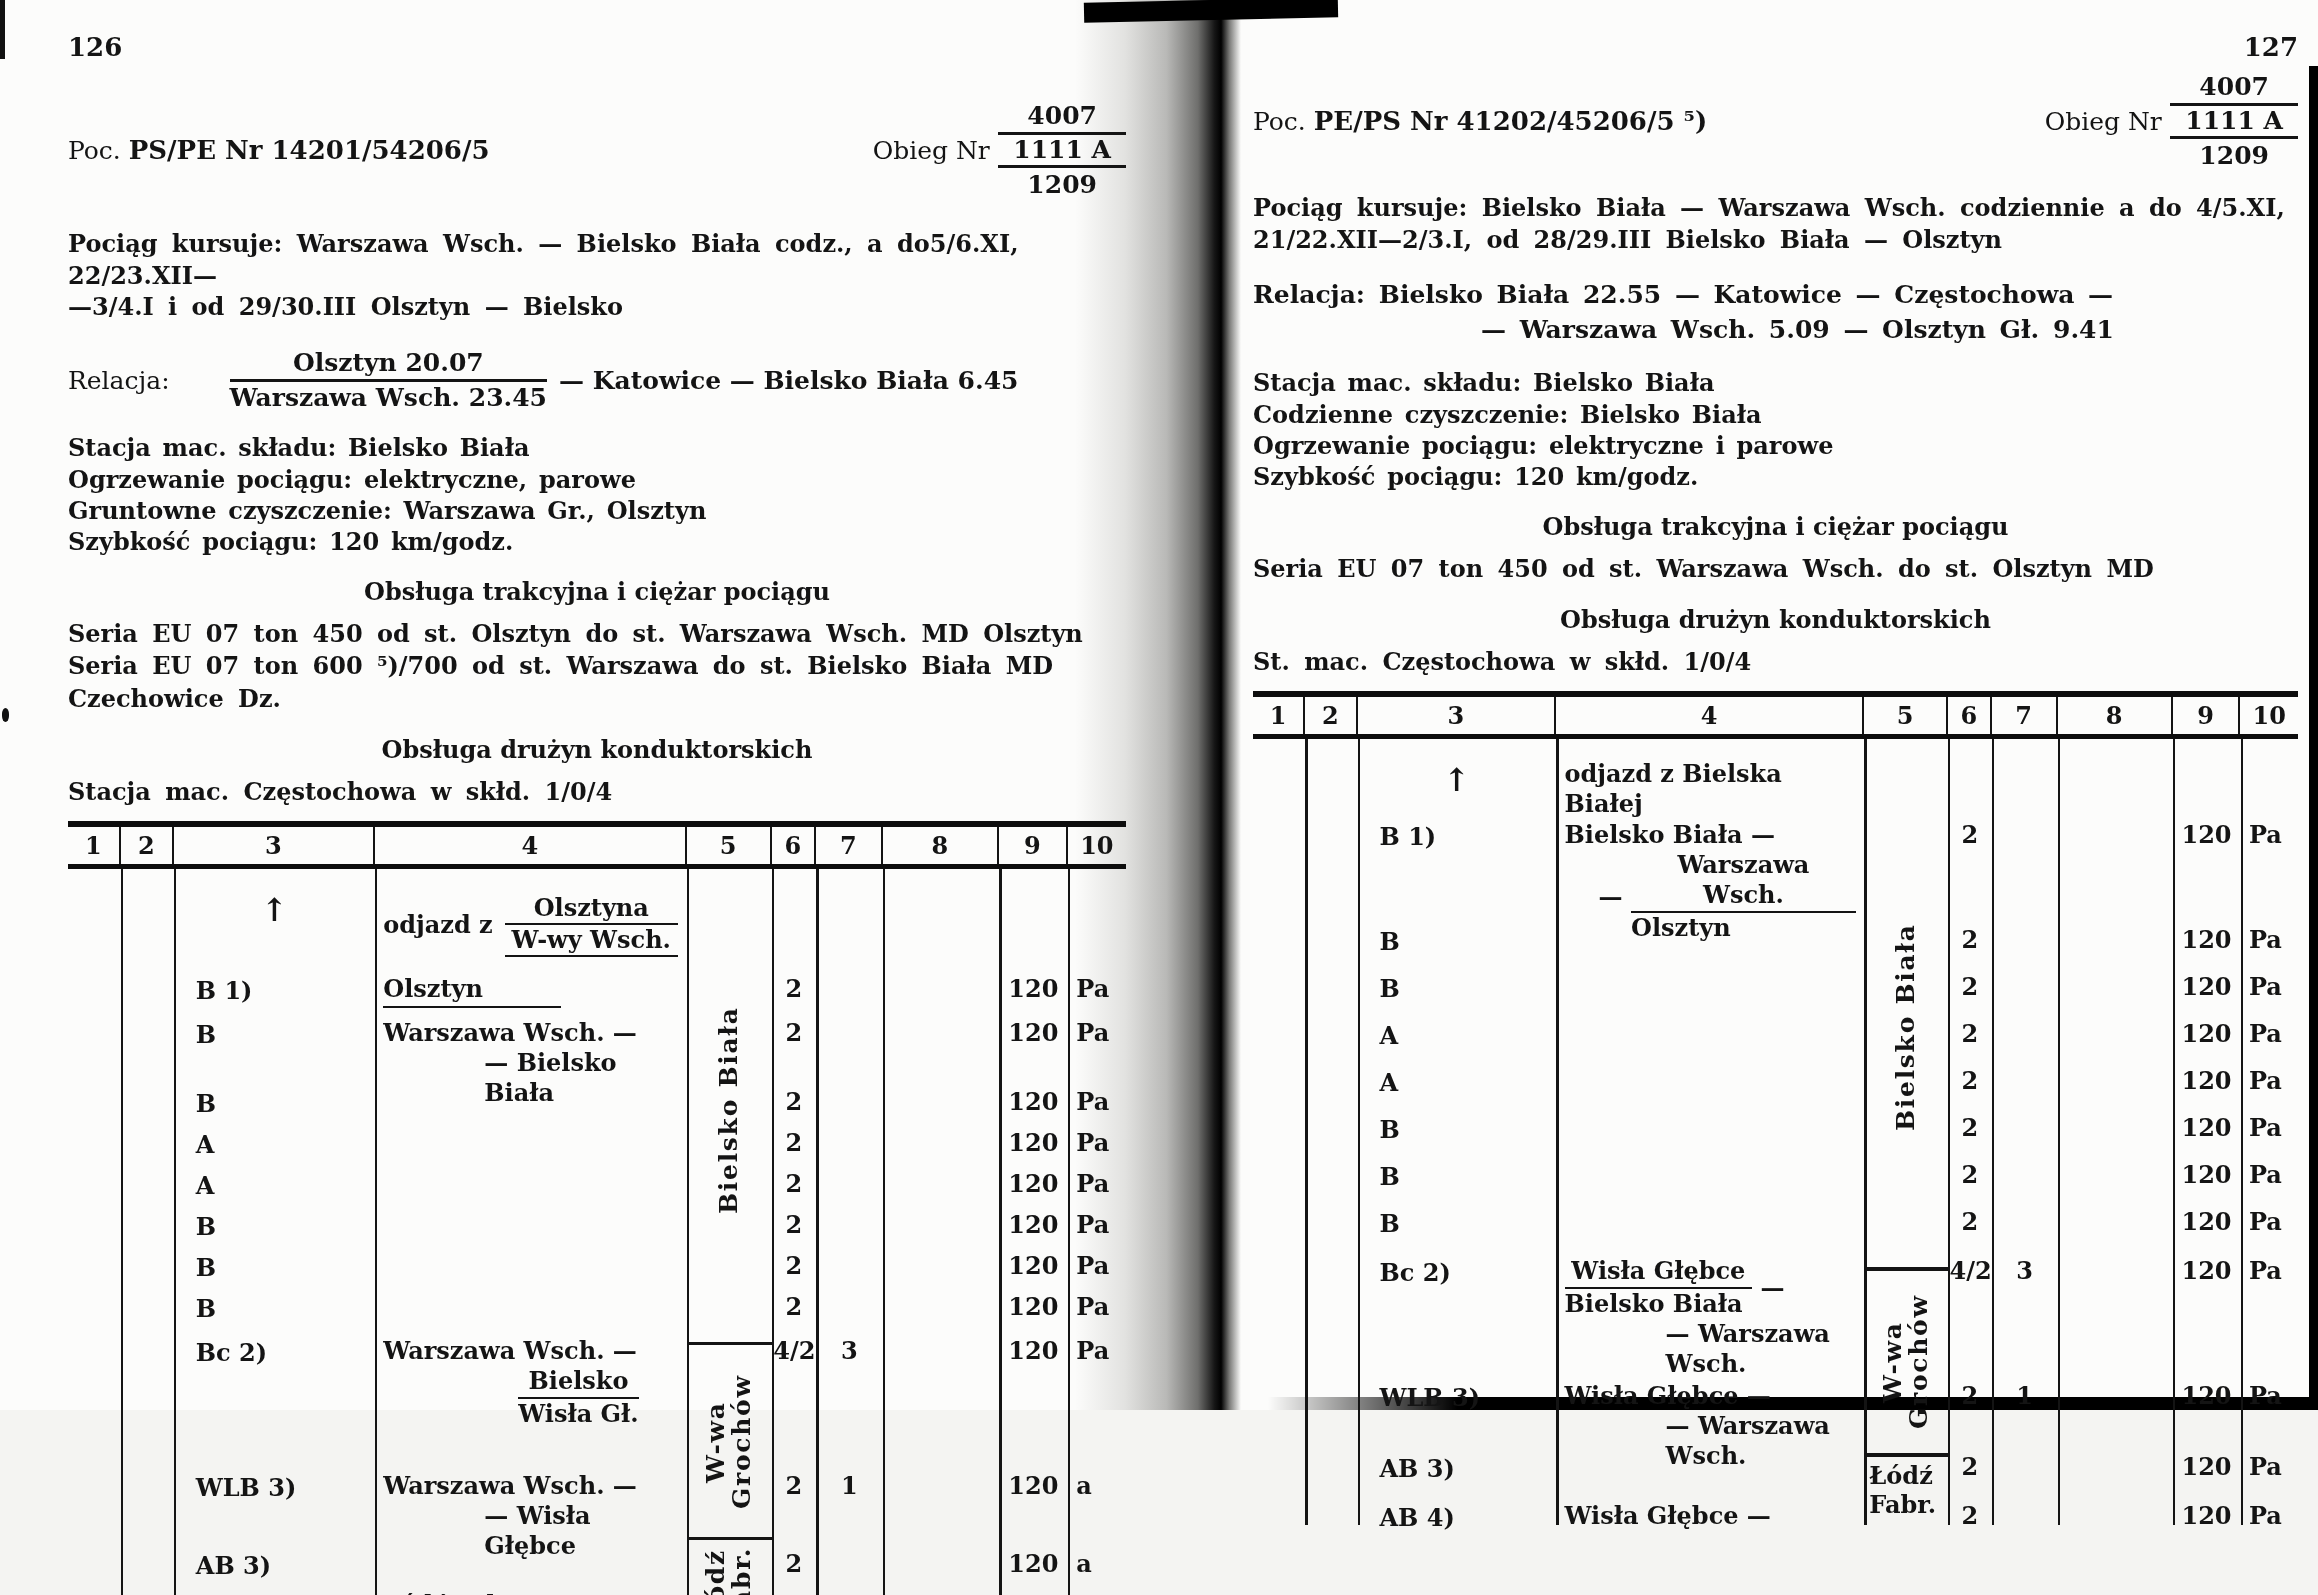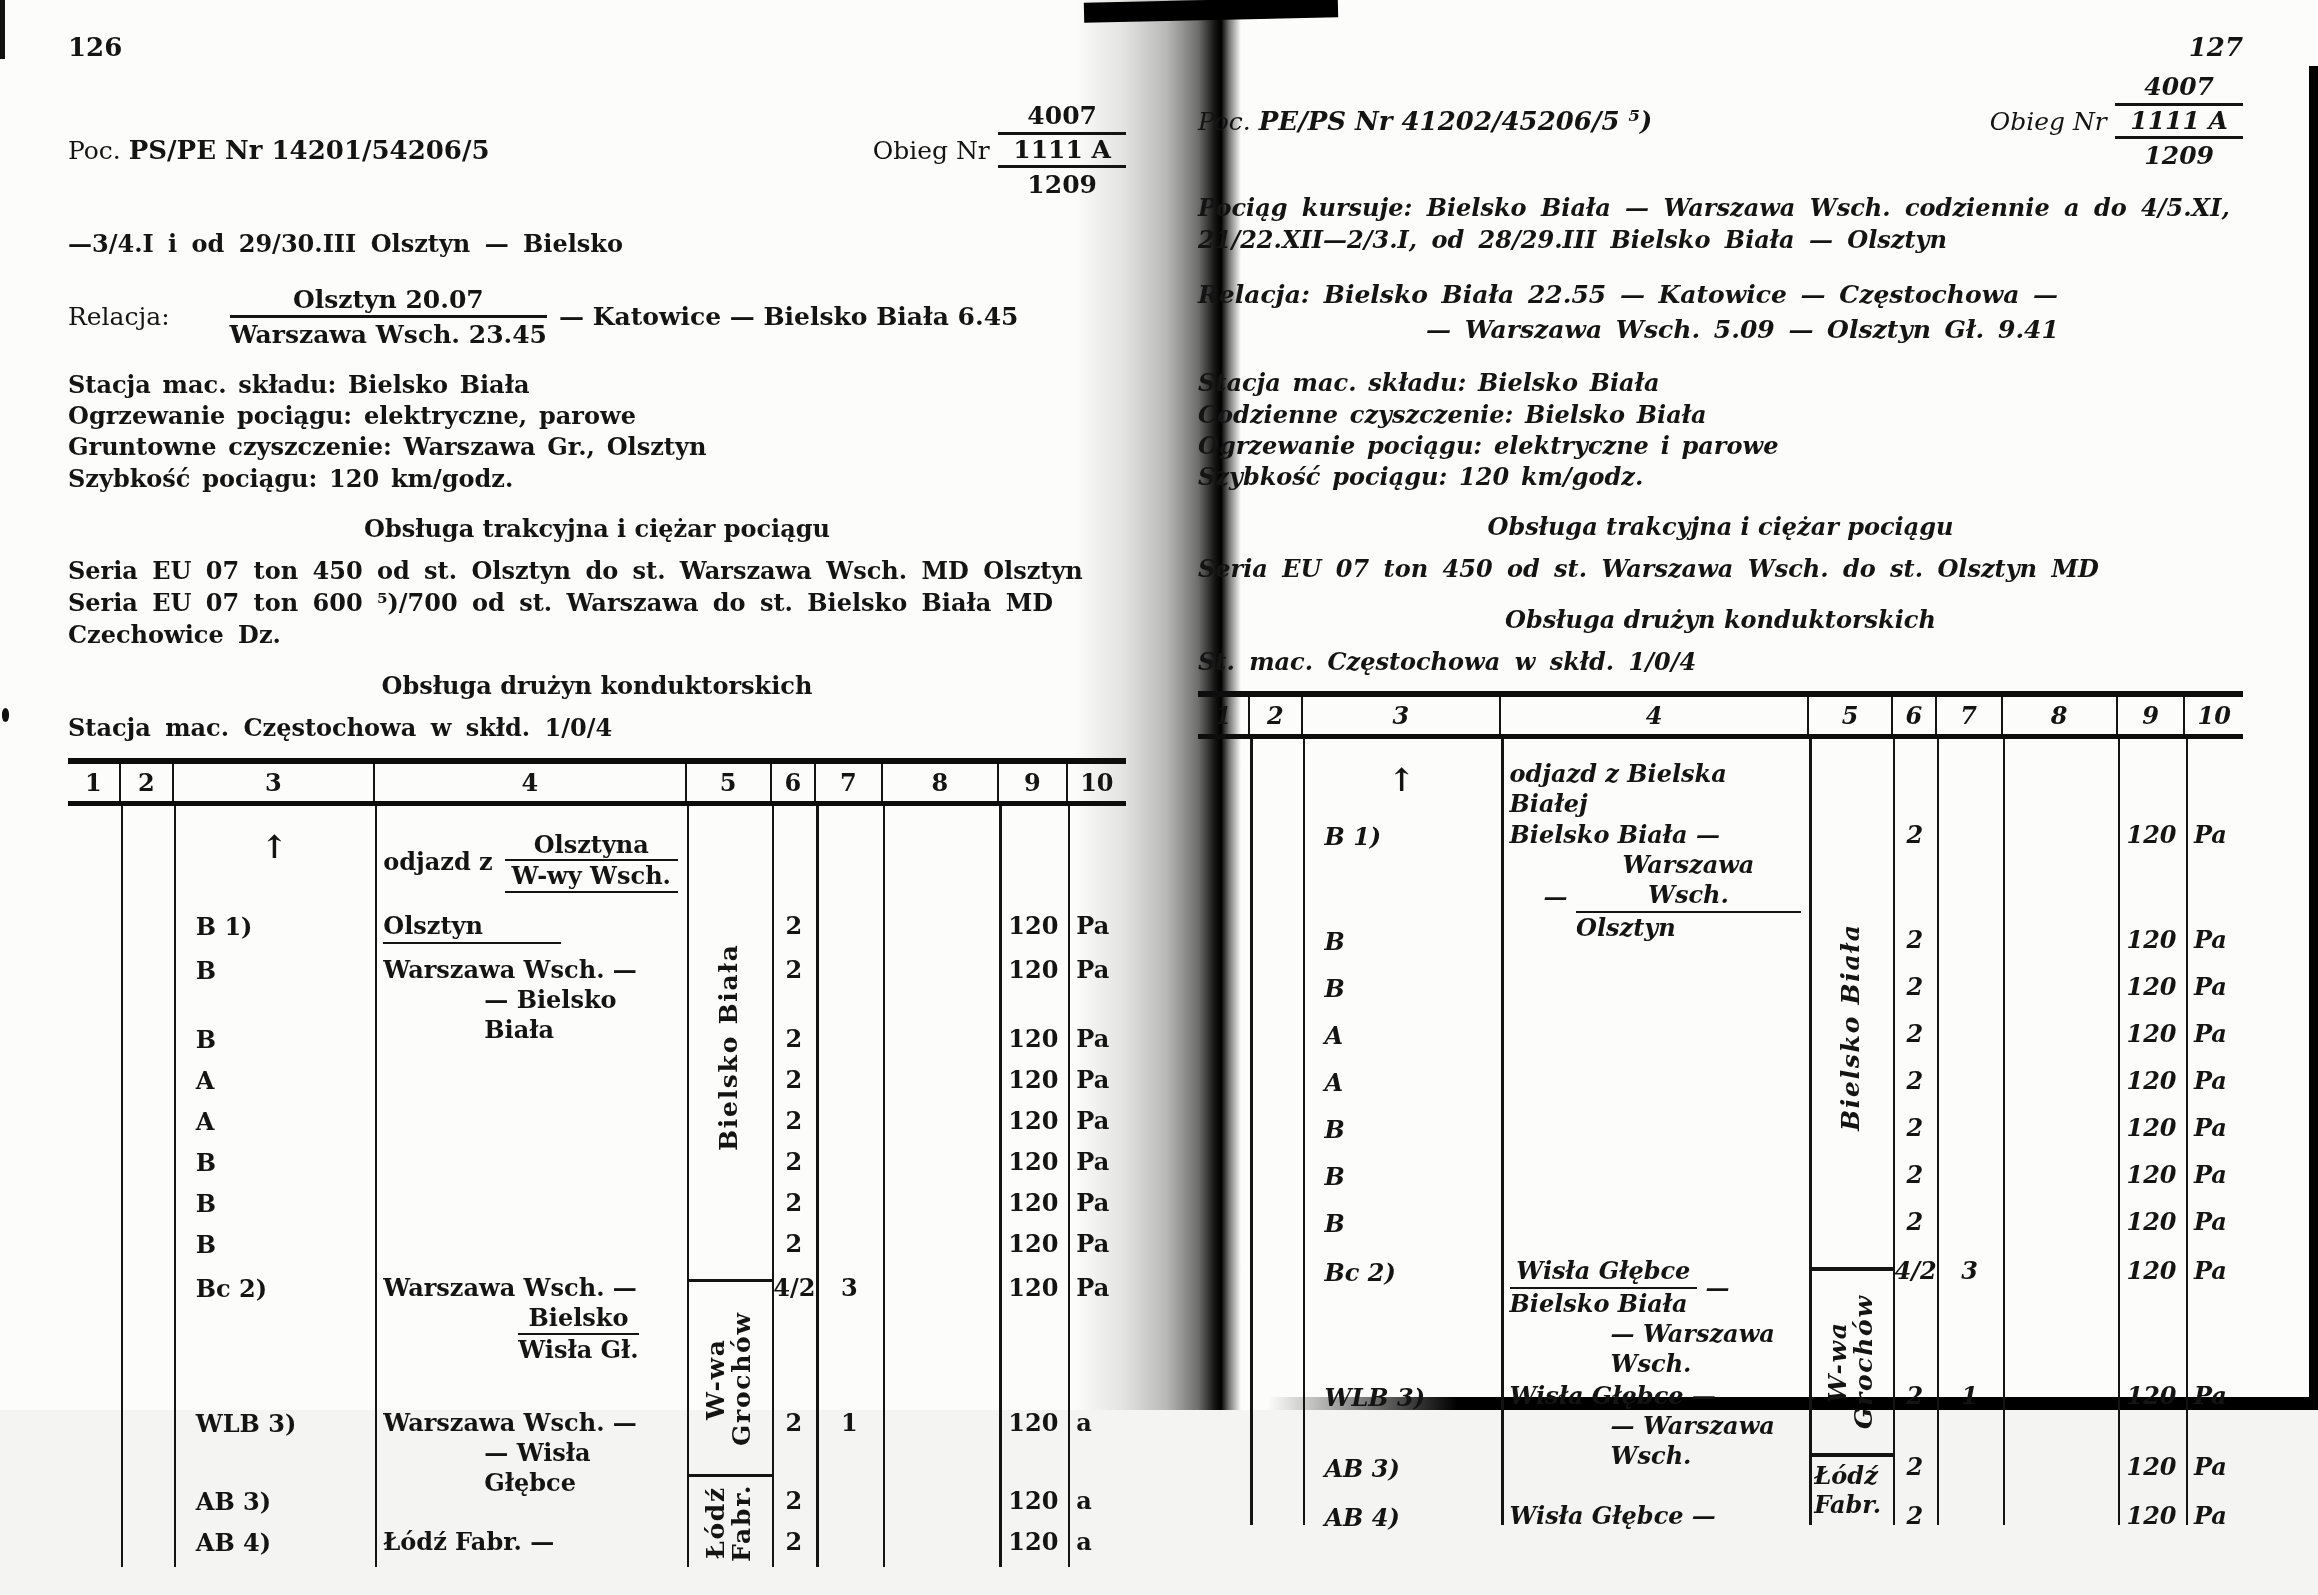--- a/index.html
+++ b/index.html
@@ -13,21 +13,21 @@
     background:linear-gradient(90deg,#fcfcfb 0%,#e2e2e0 30%,#b9b9b7 55%,#6f6f6d 74%,#161616 84%,#000 88%,#7a7a78 93%,#fcfcfb 100%);}
   .gutter-top{position:absolute;top:0;left:1084px;width:254px;height:20px;background:#000;transform:rotate(-1.2deg);}
   .edge-right{position:absolute;top:66px;bottom:0;right:0;width:10px;background:#000;}
   .edge-bottom{position:absolute;bottom:0;left:1268px;right:0;height:12.7px;
     background:linear-gradient(90deg,rgba(0,0,0,0) 0%,#000 18%,#000 100%);}
   .mark-a{position:absolute;left:1.7px;top:708px;width:7.6px;height:13.5px;background:#111;border-radius:50%;}
   .mark-b{position:absolute;left:0;top:0;width:5px;height:59px;background:#111;}
 
   .page{position:absolute;top:32px;}
   .page-left{left:68px;width:1058px;}
-  .page-right{left:1198px;width:1045px;font-style:italic;}
+  .page-right{left:1253px;width:1045px;}
 
   .pnum{font-size:26px;font-weight:700;}
   .pnum-right{text-align:right;}
 
   .headrow{display:flex;justify-content:space-between;align-items:center;margin-top:39px;}
   .headrow.tight{margin-top:10px;}
   .poc{font-size:25px;}
   .poc b{font-size:26px;}
   .obieg{display:flex;align-items:center;gap:8.5px;font-size:25px;}
   .obieg-stack{display:inline-flex;flex-direction:column;text-align:center;font-weight:700;}
@@ -106,20 +106,21 @@
         <span>Obieg Nr</span>
         <span class="obieg-stack">
           <span class="o-top">4007</span>
           <span class="o-mid">1111 A</span>
           <span class="o-bot">1209</span>
         </span>
       </div>
     </div>
 
     <div class="par mt2">
+      <span style="display:block">Pociąg kursuje: Warszawa Wsch. — Bielsko Biała codz., a do5/6.XI, 22/23.XII—</span>
       <span style="display:block">—3/4.I i od 29/30.III Olsztyn — Bielsko</span>
     </div>
 
     <div class="relacja">
       <span>Relacja:</span>
       <span class="frac">
         <span class="f-top">Olsztyn 20.07</span>
         <span class="f-bot">Warszawa Wsch. 23.45</span>
       </span>
       <span class="rest">— Katowice — Bielsko Biała 6.45</span>

